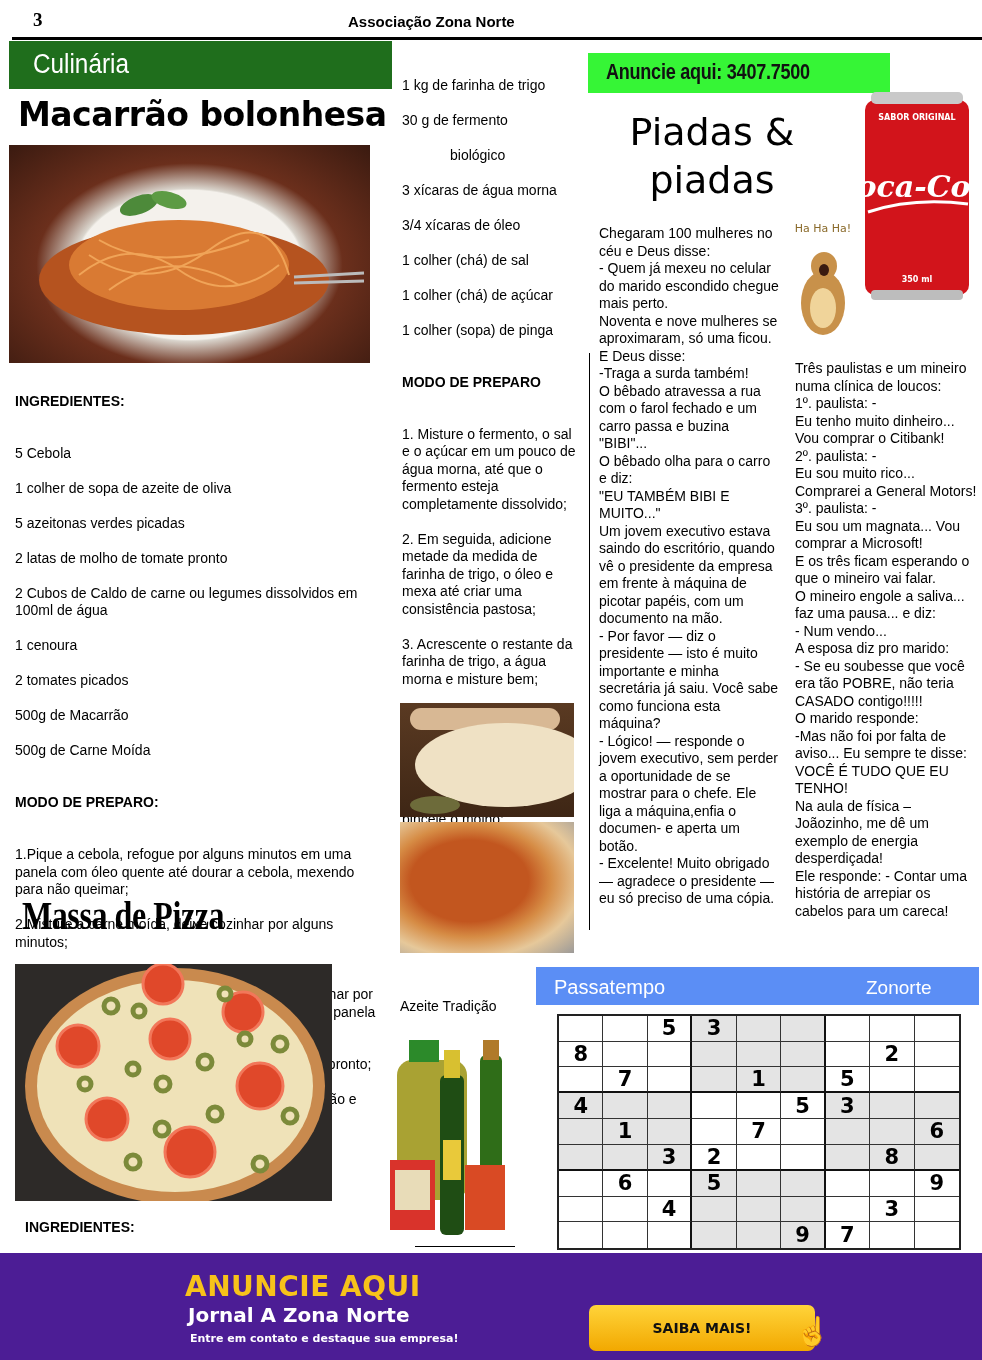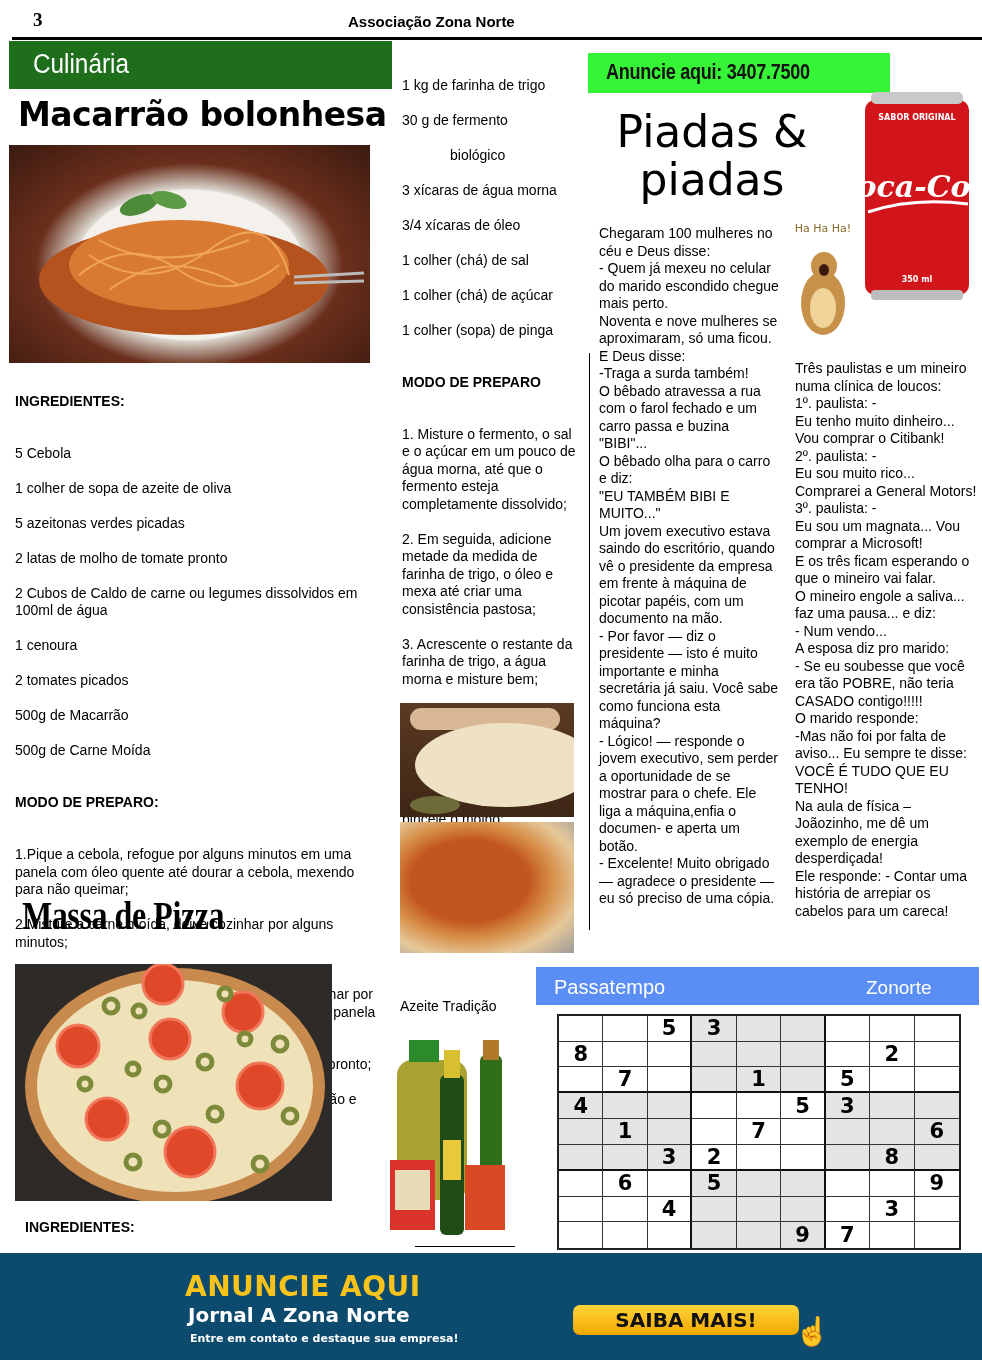--- a/index.html
+++ b/index.html
@@ -20,41 +20,41 @@
   .recipe-title-2 { left: 22px; top: 893px; font-family: "Liberation Serif", serif; font-weight: bold; font-size: 39px; transform: scaleX(0.82); transform-origin: left; letter-spacing: -0.5px; }
 
   .photo { overflow: hidden; }
   .text-block { font-size: 14px; line-height: 17.5px; white-space: pre-line; }
   .bold { font-weight: bold; }
 
   
   .ad-green { left: 588px; top: 53px; width: 302px; height: 40px; background: #36f536; }
   .ad-green span { position: absolute; left: 18px; top: 6px; font-weight: bold; font-size: 22px; color: #111; transform: scaleX(0.82); transform-origin: left; letter-spacing: -0.3px; }
 
-  .jokes-title { left: 612px; top: 108px; width: 200px; text-align: center; font-family: "DejaVu Sans", sans-serif; font-size: 44px; line-height: 48px; }
+  .jokes-title { left: 612px; top: 108px; width: 200px; text-align: center; font-family: "DejaVu Sans", sans-serif; font-size: 38px; line-height: 48px; }
 
   .vrule { background: #000; width: 1px; }
 
   
   .puzzle-banner { left: 536px; top: 967px; width: 443px; height: 38px; background: #5b8ef5; }
   .puzzle-banner .pl { position: absolute; left: 18px; top: 9px; color: #fff; font-size: 20px; }
   .puzzle-banner .pr { position: absolute; left: 330px; top: 10px; color: #fff; font-size: 19px; }
 
   .sudoku { left: 557px; top: 1014px; width: 404px; height: 236px; border: 2px solid #222; display: grid; grid-template-columns: repeat(9, 1fr); grid-template-rows: repeat(9, 1fr); }
   .cell { border-right: 1px solid #333; border-bottom: 1px solid #333; display: flex; align-items: center; justify-content: center; font-family: "DejaVu Sans", sans-serif; font-weight: bold; font-size: 21px; background: #fff; }
   .cell.shade { background: #e4e4e4; }
   .cell.br { border-right: 2px solid #111; }
   .cell.bb { border-bottom: 2px solid #111; }
 
   
-  .bottom-banner { left: 0; top: 1253px; width: 982px; height: 107px; background: #0c4a6e; }
+  .bottom-banner { left: 0; top: 1253px; width: 982px; height: 107px; background: #4c1d95; }
   .bb-title { position: absolute; left: 185px; top: 17px; color: #f7c21a; font-family: "DejaVu Sans", sans-serif; font-weight: bold; font-size: 28px; letter-spacing: 0.5px; }
   .bb-sub { position: absolute; left: 188px; top: 50px; color: #fff; font-family: "DejaVu Sans", sans-serif; font-weight: bold; font-size: 20px; }
   .bb-tag { position: absolute; left: 190px; top: 79px; color: #fff; font-family: "DejaVu Sans", sans-serif; font-weight: bold; font-size: 11px; }
-  .bb-btn { position: absolute; left: 573px; top: 52px; width: 226px; height: 30px; border-radius: 7px; background: linear-gradient(#ffd43a, #f2a800); display: flex; align-items: center; justify-content: center; font-family: "DejaVu Sans", sans-serif; font-weight: bold; font-size: 20px; color: #111; }
+  .bb-btn { position: absolute; left: 589px; top: 52px; width: 226px; height: 46px; border-radius: 7px; background: linear-gradient(#ffd43a, #f2a800); display: flex; align-items: center; justify-content: center; font-family: "DejaVu Sans", sans-serif; font-weight: bold; font-size: 14px; color: #111; }
   .bb-hand { position: absolute; left: 795px; top: 62px; font-size: 28px; color: #fff; }
 
   .caption { font-size: 14px; }
 </style>
 </head>
 <body>
 
 <div class="abs page-num">3</div>
 <div class="abs pub-name">Associação Zona Norte</div>
 <div class="abs header-rule"></div>

